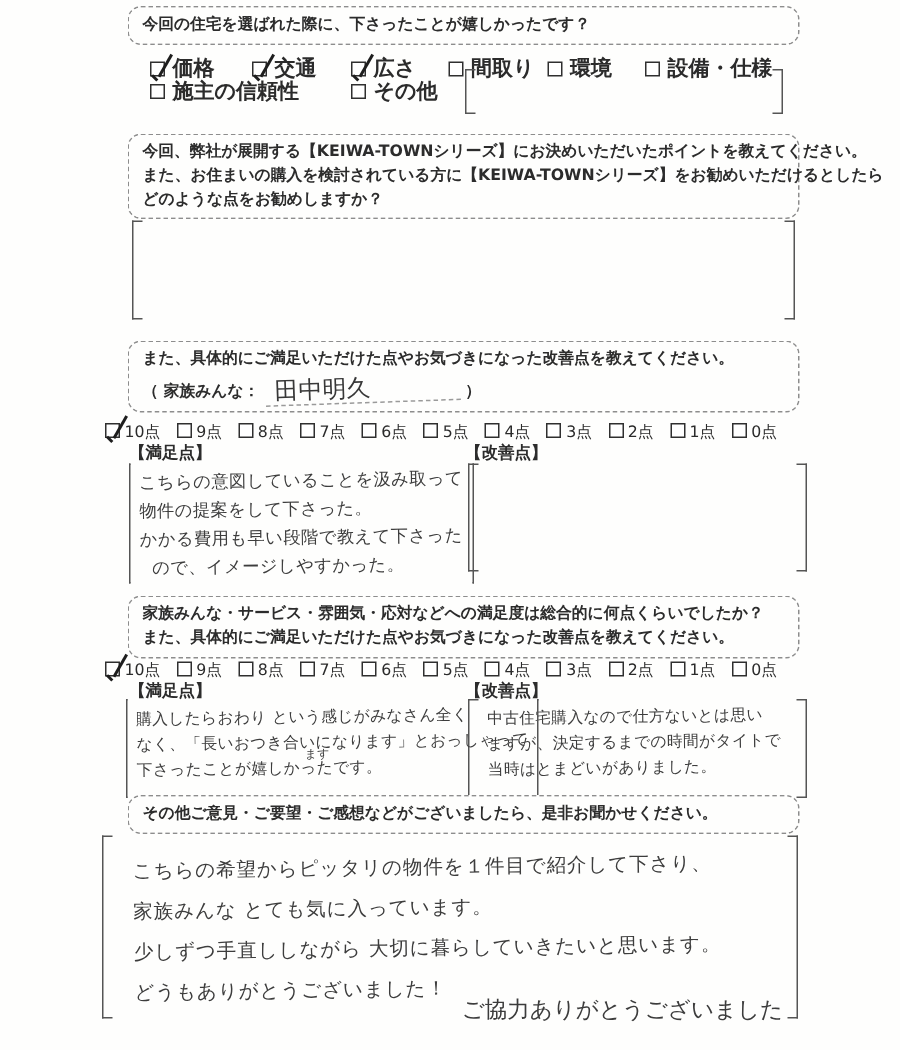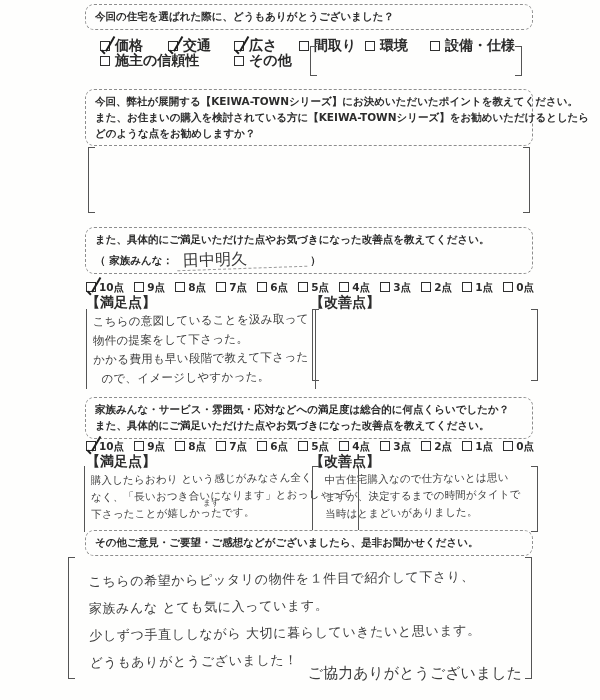--- a/index.html
+++ b/index.html
@@ -28,26 +28,26 @@
     background:#1e1e1e; transform:rotate(45deg); transform-origin:left bottom;
   }
   .cb.checked::after {
     content:""; position:absolute; left:4px; bottom:-1px; width:1.5px; height:17px;
     background:#1e1e1e; transform:rotate(30deg); transform-origin:bottom center;
   }
   .opt { position:absolute; font-size:14px; font-weight:bold; white-space:nowrap;margin-left:10px; }
   .opt .lbl { margin-left:5px; }
   
   .score-row {
-    position:absolute; left:86px; width:448px; display:flex;
-    justify-content:space-between; font-size:10.5px; font-weight:bold;
+    position:absolute; left:70px; width:448px; display:flex;
+    justify-content:space-between; font-size:10.5px; font-weight:normal;
   }
   .score { white-space:nowrap; }
   .score .lbl { margin-left:3px; }
-  .cat-label { position:absolute; font-size:14px; font-weight:bold; color:#2c2c2c; }
+  .cat-label { position:absolute; font-size:11px; font-weight:bold; color:#2c2c2c; }
   
   .ansbox { position:absolute; display:flex; }
   .br { width:6px; border:1px solid #555; align-self:stretch; background:transparent; }
   .br.l { border-right:none; }
   .br.r { border-left:none; }
   .ansbody { flex:1; position:relative; padding:4px 6px; }
   
   .hand { color:#3d3d3d; transform:rotate(-0.8deg); }
   .hline { white-space:nowrap; }
   .hw-s3 { font-size:11.5px; line-height:19px; letter-spacing:0.3px; }
@@ -64,21 +64,21 @@
     position:absolute; left:85px; top:664px; width:437px; text-align:right;
     font-size:15px; color:#3c3c3c; font-weight:500;
   }
 </style>
 </head>
 <body>
 
 <div class="page">
 
   <div class="qbox" style="top:4px;">
-    <div class="qline">今回の住宅を選ばれた際に、どうもありがとうございました？</div>
+    <div class="qline">今回の住宅を選ばれた際に、下さったことが嬉しかったです？</div>
   </div>
   <div class="abs" style="left:85px; top:37px; width:450px; height:34px;">
     <span class="opt" style="left:5px; top:0;"><span class="cb checked"></span><span class="lbl">価格</span></span>
     <span class="opt" style="left:73px; top:0;"><span class="cb checked"></span><span class="lbl">交通</span></span>
     <span class="opt" style="left:139px; top:0;"><span class="cb checked"></span><span class="lbl">広さ</span></span>
     <span class="opt" style="left:204px; top:0;"><span class="cb"></span><span class="lbl">間取り</span></span>
     <span class="opt" style="left:270px; top:0;"><span class="cb"></span><span class="lbl">環境</span></span>
     <span class="opt" style="left:335px; top:0;"><span class="cb"></span><span class="lbl">設備・仕様</span></span>
     <span class="opt" style="left:5px; top:15px;"><span class="cb"></span><span class="lbl">施主の信頼性</span></span>
     <span class="opt" style="left:139px; top:15px;"><span class="cb"></span><span class="lbl">その他</span></span>

